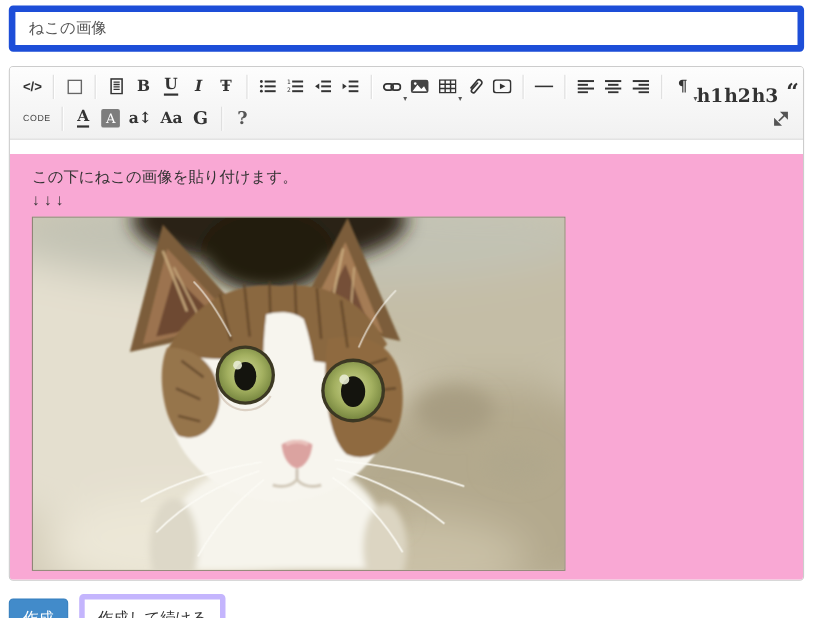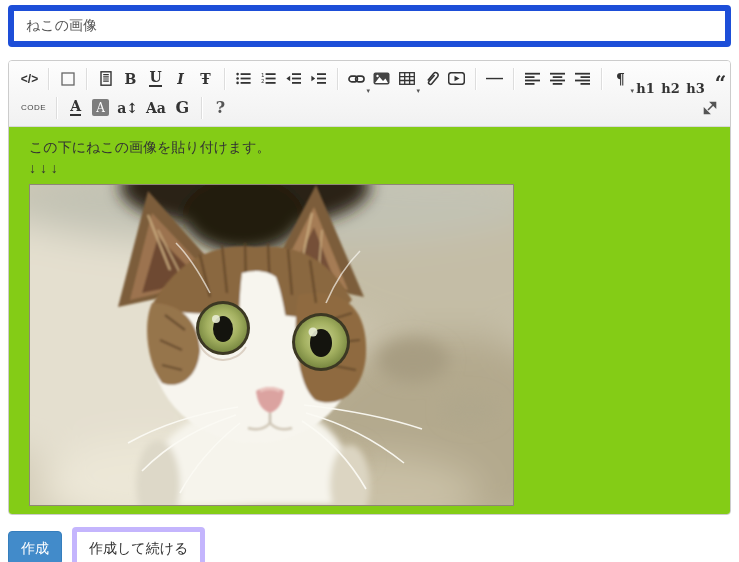--- a/index.html
+++ b/index.html
@@ -16,26 +16,26 @@
   .tb{position:relative;display:inline-flex;align-items:center;justify-content:center;min-width:25px;height:26px;
     padding:0 4px;background:transparent;border:none;color:#333;cursor:pointer;}
   .g{font-size:14px;font-weight:bold;color:#333;line-height:1;}
   .serif{font-family:"DejaVu Serif","Liberation Serif",serif;}
   .small-code{font-size:8px;font-weight:normal;letter-spacing:.5px;color:#444;}
   .u{border-bottom:2px solid #333;padding-bottom:1px;}
   .italic{font-style:italic;}
   .abg{display:inline-flex;align-items:center;justify-content:center;width:17px;height:17px;background:#7d7d7d;
     color:#fff;font-size:12px;border-radius:2px;}
   .quote-g{font-size:20px;line-height:.5;position:relative;top:4px;}
-  .hx{font-size:13px;margin-top:20px;}
+  .hx{font-size:17px;margin-top:20px;}
   .caret{position:absolute;right:-1px;bottom:-2px;font-size:7px;color:#555;line-height:1;}
   .spacer{flex:1;}
   .icon{display:block;}
 
-  .content{background:#84cc16;padding:10px 20px 8px;min-height:366px;font-size:14px;color:#333;box-sizing:border-box;}
+  .content{background:#f9a8d4;padding:10px 20px 8px;min-height:366px;font-size:14px;color:#333;box-sizing:border-box;margin-top:13px;}
   .content p{margin:0;line-height:21px;}
   .cat{margin-top:5px;width:483px;height:320px;display:block;border:1px solid #8f8677;background:#d3ccb8;}
 
   .footer{margin-top:12px;display:flex;gap:10px;align-items:center;}
   .btn{font-size:14px;padding:6px 12px;border-radius:4px;line-height:1.45;cursor:pointer;
     font-family:"Liberation Sans","DejaVu Sans",sans-serif;}
   .btn-primary{background:#428bca;border:1px solid #357ebd;color:#fff;}
   .btn-default{background:#fff;border:5px solid #c4b5fd;color:#333;}
 </style>
 </head>

